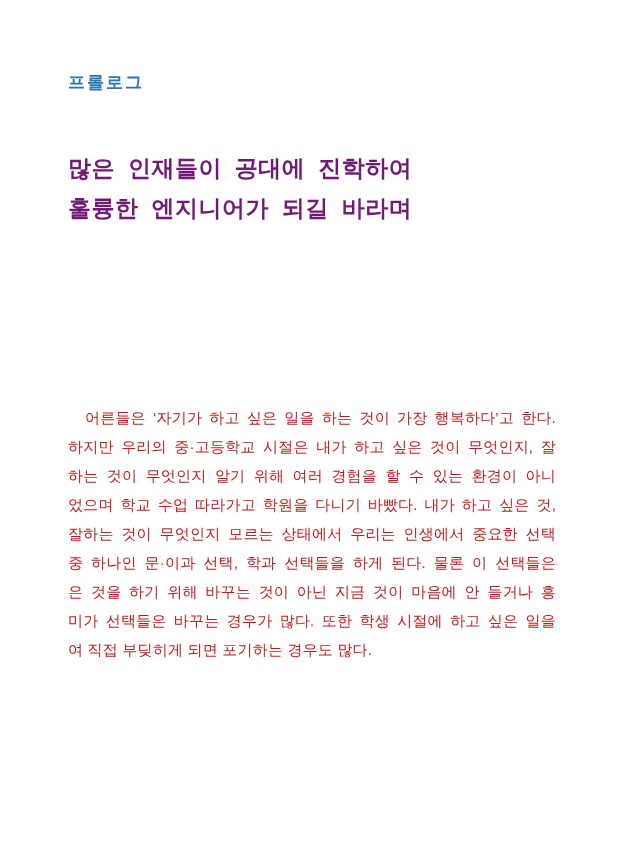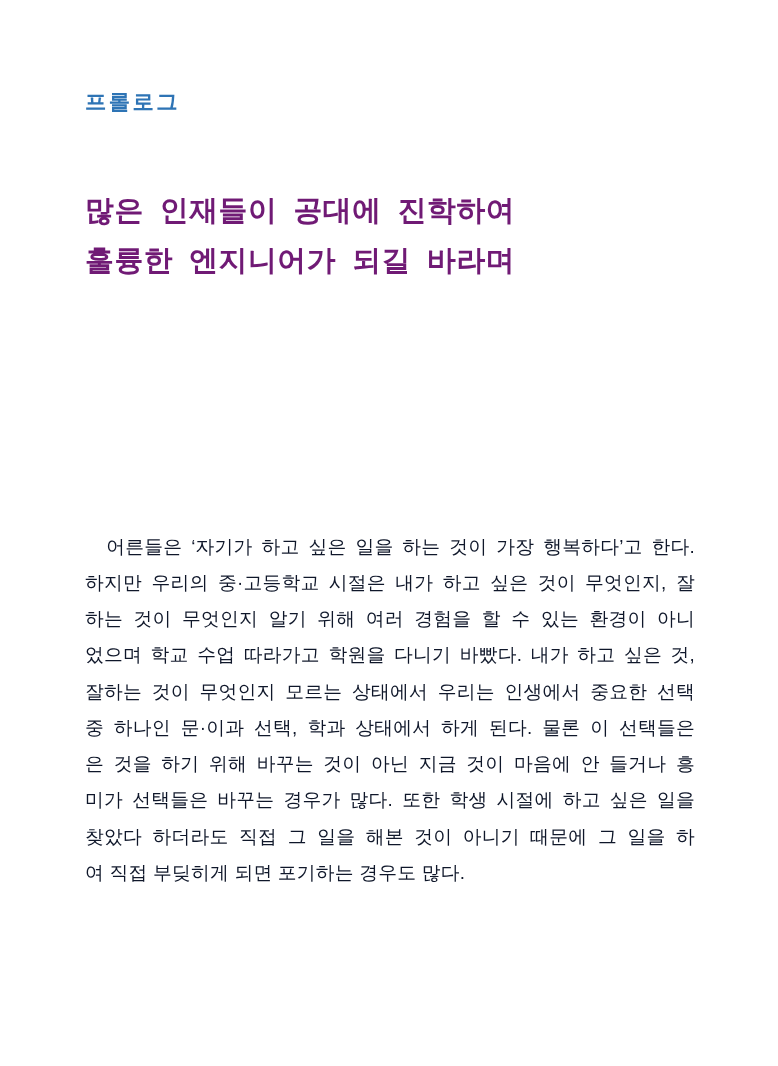--- a/index.html
+++ b/index.html
@@ -41,23 +41,22 @@
   .title-line {
     display: block;
     white-space: nowrap;
   }
   .body-paragraph {
     position: absolute;
     left: 68px;
     top: 403px;
     width: 488px;
     font-size: 15px;
-    color: #0f172a;
+    color: #b91c1c;
     letter-spacing: 0.2px;
-    margin-top: 20px;
   }
   .body-line {
     height: 29px;
     line-height: 29px;
     text-align: justify;
     white-space: normal;
   }
   .body-line.justified {
     text-align-last: justify;
   }
@@ -80,20 +79,19 @@
     <span class="title-line">많은 인재들이 공대에 진학하여</span>
     <span class="title-line">훌륭한 엔지니어가 되길 바라며</span>
   </h1>
 
   <div class="body-paragraph">
     <div class="body-line justified first">어른들은 ‘자기가 하고 싶은 일을 하는 것이 가장 행복하다’고 한다.</div>
     <div class="body-line justified">하지만 우리의 중·고등학교 시절은 내가 하고 싶은 것이 무엇인지, 잘</div>
     <div class="body-line justified">하는 것이 무엇인지 알기 위해 여러 경험을 할 수 있는 환경이 아니</div>
     <div class="body-line justified">었으며 학교 수업 따라가고 학원을 다니기 바빴다. 내가 하고 싶은 것,</div>
     <div class="body-line justified">잘하는 것이 무엇인지 모르는 상태에서 우리는 인생에서 중요한 선택</div>
-    <div class="body-line justified">중 하나인 문·이과 선택, 학과 상태에서 하게 된다. 물론 이 선택들은</div>
+    <div class="body-line justified">중 하나인 문·이과 선택, 학과 선택들을 하게 된다. 물론 이 선택들은</div>
     <div class="body-line justified">은 것을 하기 위해 바꾸는 것이 아닌 지금 것이 마음에 안 들거나 흥</div>
     <div class="body-line justified">미가 선택들은 바꾸는 경우가 많다. 또한 학생 시절에 하고 싶은 일을</div>
-    <div class="body-line justified">찾았다 하더라도 직접 그 일을 해본 것이 아니기 때문에 그 일을 하</div>
     <div class="body-line last">여 직접 부딪히게 되면 포기하는 경우도 많다.</div>
   </div>
 
 </div>
 
 </body></html>

